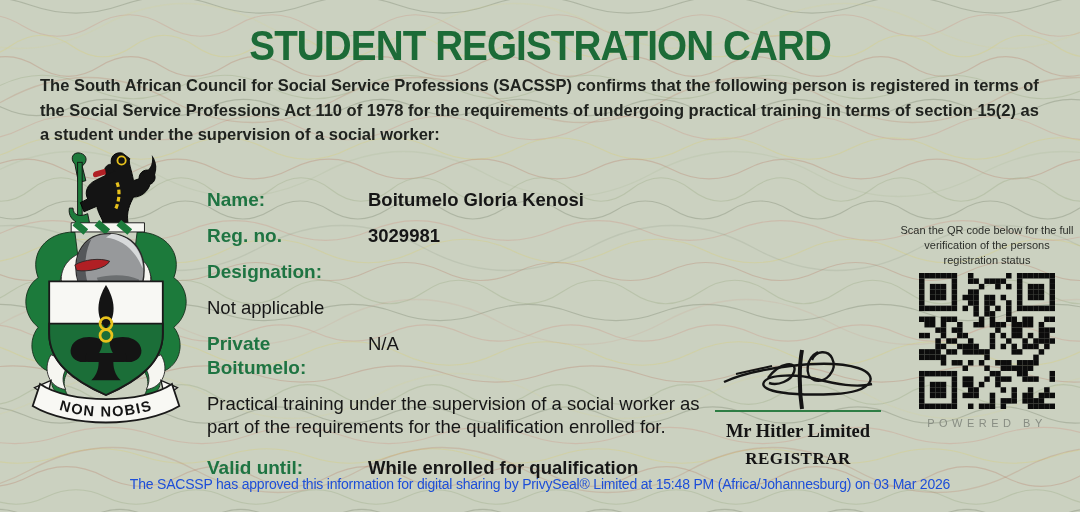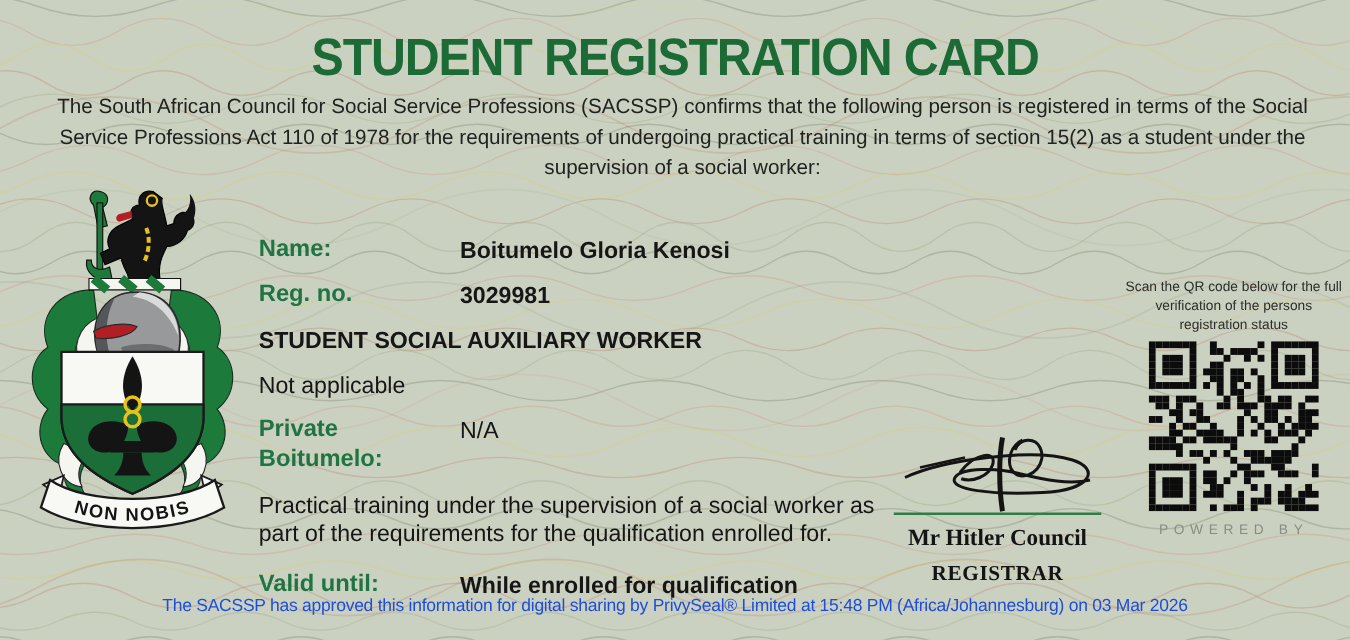--- a/index.html
+++ b/index.html
@@ -11,22 +11,22 @@
   }
   #waves{position:absolute;left:0;top:0;width:1080px;height:512px;}
 
   .title{
     position:absolute;top:22px;left:0;right:0;text-align:center;
     font-size:42px;font-weight:bold;color:#1c6b37;letter-spacing:-1px;
   }
   .title span{display:inline-block;transform:scaleX(.92);transform-origin:center;}
 
   .intro{
-    position:absolute;top:73px;left:40px;right:28px;text-align:center;
-    font-size:16.5px;line-height:24.5px;color:#20231f;
+    position:absolute;top:73px;left:40px;right:28px;text-align:left;
+    font-size:16.5px;line-height:24.5px;color:#20231f;font-weight:bold;
   }
 
   .crest{position:absolute;left:14px;top:144px;width:184px;height:284px;}
 
   .fields{position:absolute;left:207px;top:147px;width:700px;margin-top:41px;}
   .field-row{display:flex;margin-bottom:12.5px;}
   .field-label{
     flex:0 0 161px;font-weight:bold;color:#1e7442;
     font-size:19px;line-height:23.5px;
   }
@@ -162,21 +162,21 @@
 <div class="fields">
   <div class="field-row v-bold">
     <div class="field-label">Name:</div>
     <div class="field-value">Boitumelo Gloria Kenosi</div>
   </div>
   <div class="field-row v-bold">
     <div class="field-label">Reg. no.</div>
     <div class="field-value">3029981</div>
   </div>
   <div class="field-row v-bold">
-    <div class="field-value">STUDENT SOCIAL AUXILIARY WORKER</div>
+    <div class="field-label">Designation:</div>
   </div>
   <div class="field-row">
     <div class="field-value">Not applicable</div>
   </div>
   <div class="field-row">
     <div class="field-label">Private Boitumelo:</div>
     <div class="field-value">N/A</div>
   </div>
   <div class="field-row">
     <div class="field-value">Practical training under the supervision of a social worker as part of the requirements for the qualification enrolled for.</div>
@@ -496,17 +496,17 @@
 
 <div class="sig-block">
   <svg class="sig-svg" viewBox="0 0 184 62">
     <path d="M96 2 C93 18 93 42 96 61" fill="none" stroke="#141414" stroke-width="4"></path>
     <path d="M112 4 C100 10 98 28 108 32 C120 36 132 22 126 10 C122 2 110 2 106 12" fill="none" stroke="#141414" stroke-width="2.4"></path>
     <path d="M18 34 C48 20 120 10 152 20 C174 27 168 44 128 46 C88 48 52 44 58 34 C63 26 92 26 110 31 C130 36 150 40 166 36" fill="none" stroke="#141414" stroke-width="2.4"></path>
     <path d="M62 30 C74 14 92 12 88 24 C85 33 72 38 63 35" fill="none" stroke="#141414" stroke-width="2.4"></path>
     <path d="M30 26 L66 18" fill="none" stroke="#141414" stroke-width="2"></path>
   </svg>
   <div class="sig-line"></div>
-  <div class="sig-name">Mr Hitler Council</div>
+  <div class="sig-name">Mr Hitler Limited</div>
   <div class="sig-title">REGISTRAR</div>
 </div>
 
 <div class="footer">The SACSSP has approved this information for digital sharing by PrivySeal® Limited at 15:48 PM (Africa/Johannesburg) on 03 Mar 2026</div>
 
 </body></html>

